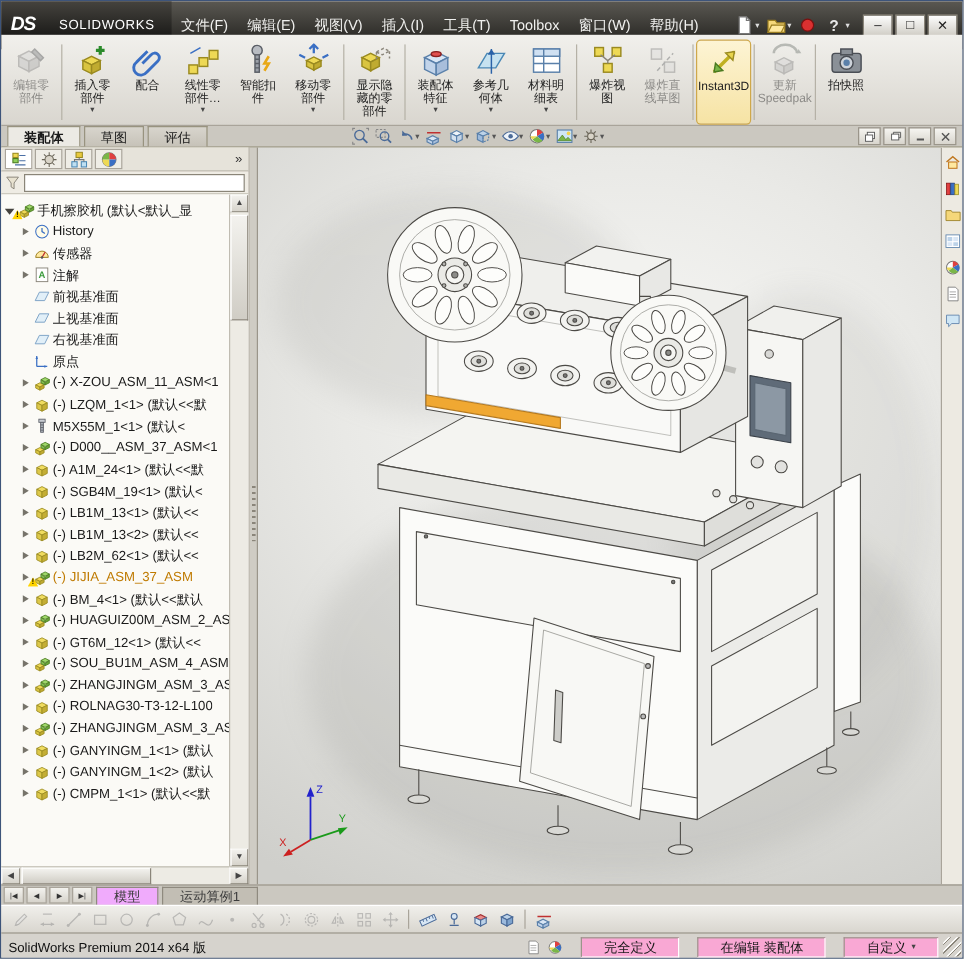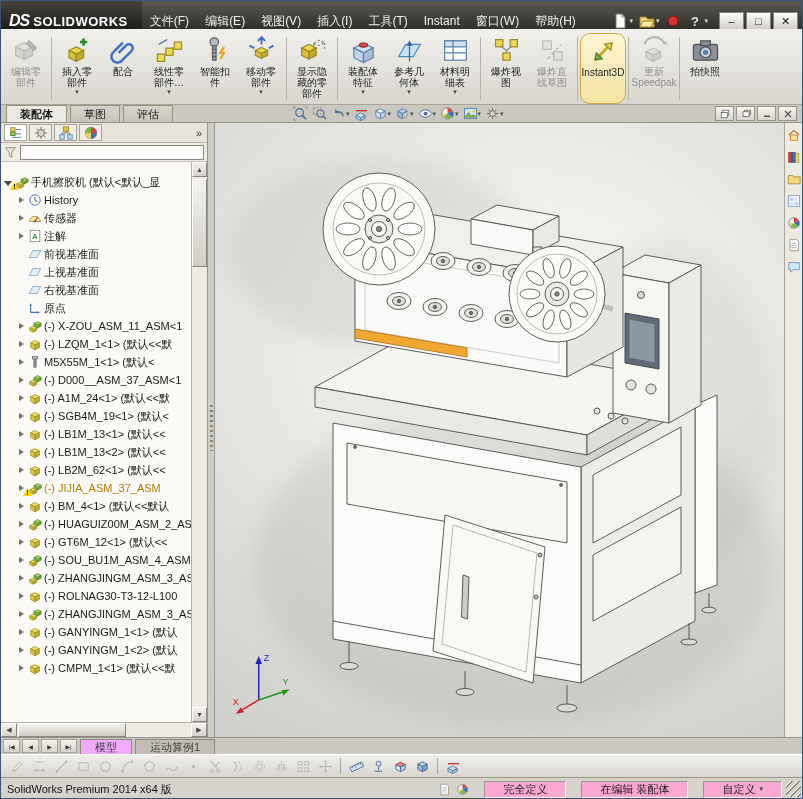--- a/index.html
+++ b/index.html
@@ -3,40 +3,40 @@
 <meta charset="utf-8">
 <style>
 *{margin:0;padding:0;box-sizing:border-box;}
 body{font-family:"Liberation Sans","DejaVu Sans",sans-serif;background:#9aa0a8;}
 #app{position:relative;width:803px;height:799px;background:#d6d3cd;border:1px solid #3d547a;overflow:hidden;font-size:11px;color:#1a1a1a;}
 
 
 .titlebar{position:absolute;left:0;top:0;width:100%;height:40px;background:linear-gradient(#5a5852,#1e1d1a);display:flex;align-items:center;}
 .logo{display:flex;align-items:baseline;gap:4px;padding:0 14px 0 8px;height:100%;background:linear-gradient(#45433e,#0c0c0b);color:#fff;align-items:center;}
 .logo-ds{font-size:16px;font-style:italic;font-weight:bold;letter-spacing:-1px;}
-.logo-text{font-size:13px;font-weight:bold;letter-spacing:.5px;}
+.logo-text{font-size:11px;font-weight:normal;letter-spacing:.5px;margin-left:16px;}
 .menus{display:flex;height:100%;align-items:center;}
 .menu-item{padding:12px 8px;color:#f0f0ee;font-size:12px;height:100%;display:flex;align-items:center;cursor:default;}
 .tb-quick{margin-left:auto;display:flex;align-items:center;}
 .qbtn{height:22px;display:flex;align-items:center;justify-content:center;padding:0 3px;}
 .qbtn .icon-slot{width:16px;height:16px;}
 .qbtn .dd{display:none;color:#ddd;font-size:7px;margin-left:1px;}
 .qbtn.has-dd .dd{display:inline;}
 .win-controls{display:flex;gap:2px;padding:0 4px 0 8px;}
 .wbtn{width:25px;height:19px;background:linear-gradient(#fdfdfd,#cfccc4);border:1px solid #8a857a;display:flex;align-items:center;justify-content:center;font-size:11px;color:#222;}
 
 
 .ribbon{position:absolute;left:0;top:28px;width:100%;height:76px;background:linear-gradient(#f1f0ec,#d9d6cf);border-bottom:1px solid #a9a49a;display:flex;align-items:stretch;padding:4px 0 0 2px;}
 .rbtn{width:46px;flex:0 0 auto;display:flex;flex-direction:column;align-items:center;padding-top:3px;position:relative;}
 .rbtn .icon-slot{width:29px;height:29px;flex:0 0 auto;}
 .rbtn-label{font-size:10px;line-height:11px;text-align:center;color:#222;white-space:pre-line;margin-top:1px;}
 .rbtn .dd{display:none;font-size:7px;line-height:7px;color:#444;}
 .rbtn.has-dd .dd{display:block;}
 .rbtn.disabled{opacity:.45;filter:grayscale(.95);}
-.rbtn.active{background:linear-gradient(#fdf4d4,#f6e3a4);border:1px solid #cfa84a;border-radius:10px;}
+.rbtn.active{background:linear-gradient(#fdf4d4,#f6e3a4);border:1px solid #cfa84a;border-radius:4px;}
 .ribbon .ui-sep{width:1px;background:#b5b1a6;margin:4px 2px;flex:0 0 auto;}
 
 
 .tabrow{position:absolute;left:0;top:104px;width:100%;height:18px;background:#cbc8c0;border-bottom:1px solid #98937f;display:flex;}
 .cm-tabs{display:flex;align-items:flex-end;padding-left:2px;}
 .cm-tab{height:17px;display:flex;align-items:center;padding:0 13px;background:linear-gradient(#d8d5cd,#c6c2b8);border:1px solid #98937f;border-bottom:none;margin-left:3px;font-size:11px;}
 .cm-tab.active{background:#eceae4;font-weight:bold;}
 .hud{margin-left:118px;display:flex;align-items:center;}
 .hud-btn{height:17px;display:flex;align-items:center;padding:0 2px;}
 .hud-btn .icon-slot{width:15px;height:15px;}
@@ -50,21 +50,21 @@
 .leftpanel{position:absolute;left:0;top:122px;width:207px;height:614px;background:#f4f2ec;border-right:1px solid #9a958a;display:flex;flex-direction:column;}
 .panel-tabs{height:20px;display:flex;align-items:center;background:#e6e3da;border-bottom:1px solid #b5b1a6;padding:1px 3px;gap:2px;}
 .ptab{width:23px;height:17px;display:flex;align-items:center;justify-content:center;border:1px solid #a9a49a;background:#efede6;}
 .ptab.active{background:#ffffff;}
 .ptab .icon-slot{width:14px;height:14px;}
 .chevron{margin-left:auto;font-size:11px;color:#333;padding-right:2px;}
 .filter-row{height:19px;display:flex;align-items:center;background:#efece4;border-bottom:1px solid #c5c1b6;padding:1px 3px;gap:3px;}
 .f-icon{width:13px;height:13px;flex:0 0 auto;}
 .filter-input{flex:1;height:15px;border:1px solid #8a8578;background:#fff;font-size:10px;padding:0 2px;min-width:0;}
 .tree-area{flex:1;display:flex;overflow:hidden;background:#fbfaf6;}
-.tree-rows{flex:1;overflow:hidden;padding-top:11px;}
+.tree-rows{flex:1;overflow:hidden;padding-top:4px;}
 .tree-row{display:flex;align-items:center;height:18px;padding-left:3px;font-size:11px;white-space:nowrap;overflow:hidden;gap:2px;}
 .tree-row.child{padding-left:16px;}
 .t-arrow{position:relative;width:9px;height:9px;flex:0 0 auto;}
 .tree-row.has-arrow .t-arrow::before{content:"";position:absolute;left:2px;top:1px;border-left:5px solid #76736a;border-top:3.5px solid transparent;border-bottom:3.5px solid transparent;}
 .tree-row.expanded .t-arrow::before{content:"";position:absolute;left:0;top:3px;border-top:5px solid #45433e;border-left:4px solid transparent;border-right:4px solid transparent;}
 .tree-icon{width:14px;height:14px;flex:0 0 auto;position:relative;}
 .tree-row.warning .tree-icon::after{content:"!";position:absolute;left:-5px;bottom:-1px;width:9px;height:8px;background:#ffd400;clip-path:polygon(50% 0,100% 100%,0 100%);font-size:7px;line-height:9px;font-weight:bold;color:#201a00;text-align:center;}
 .t-label{overflow:hidden;}
 .tree-row.highlight .t-label{color:#bf7a00;}
 .vscroll{width:16px;background:#e9e6de;border-left:1px solid #b5b1a6;display:flex;flex-direction:column;}
@@ -122,21 +122,21 @@
     <div class="logo">
       <span class="logo-ds">DS</span>
       <span class="logo-text">SOLIDWORKS</span>
     </div>
     <div class="menus">
         <div class="menu-item">文件(F)</div>
         <div class="menu-item">编辑(E)</div>
         <div class="menu-item">视图(V)</div>
         <div class="menu-item">插入(I)</div>
         <div class="menu-item">工具(T)</div>
-        <div class="menu-item">Instant</div>
+        <div class="menu-item">Toolbox</div>
         <div class="menu-item">窗口(W)</div>
         <div class="menu-item">帮助(H)</div>
       </div>
     <div class="tb-quick">
         <div class="qbtn has-dd">
     <span class="icon-slot">
             <svg viewBox="0 0 16 16">
               <path d="M4 1h6l3 3v11H4z" fill="#fff" stroke="#777"></path>
               <path d="M10 1v3h3" fill="none" stroke="#777"></path>
             </svg>

